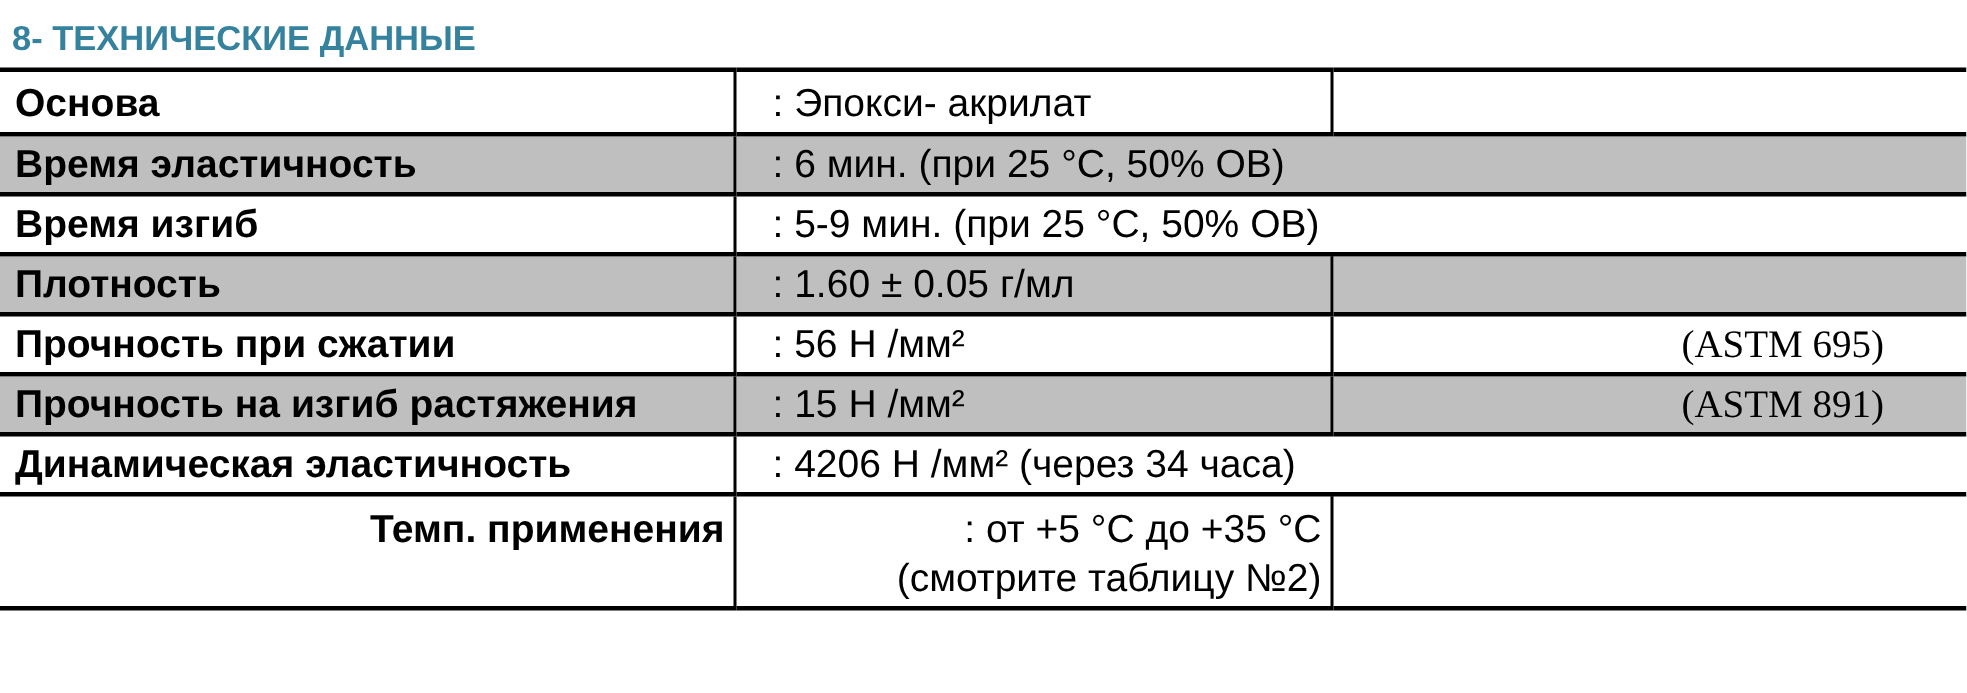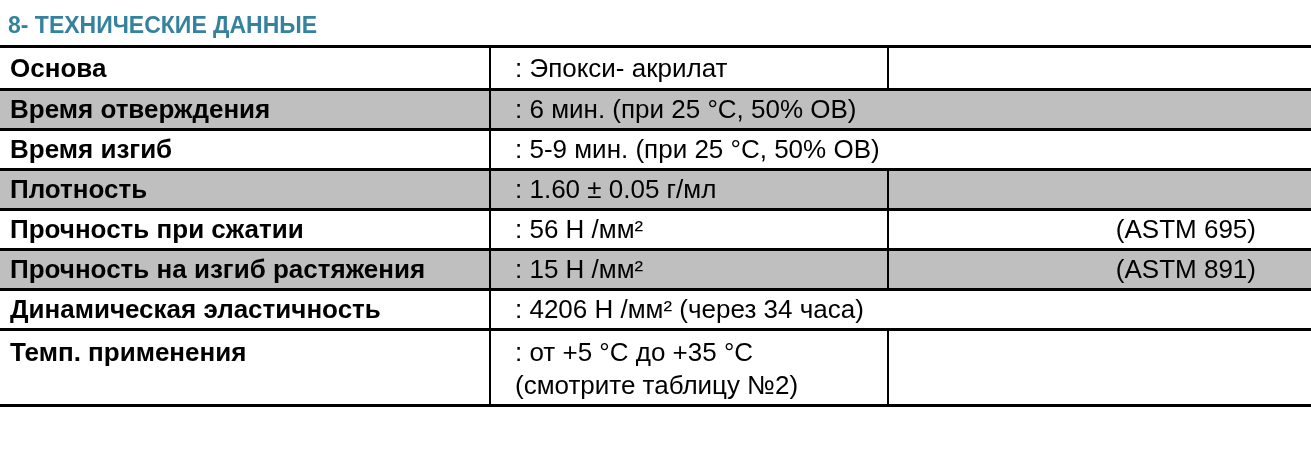--- a/index.html
+++ b/index.html
@@ -57,24 +57,25 @@
   }
   td.value {
     padding: 2px 6px 2px 24px;
   }
   td.value.divided {
     border-right: 2px solid var(--border-color);
   }
   td.standard {
     text-align: right;
     padding: 2px 55px 2px 6px;
+    font-family: Liberation Serif, serif;
   }
   tr.r-first td  { height: 43px; }
   tr.r-std td    { height: 36px; }
-  tr.r-last td   { height: 72px; vertical-align: top; padding-top: 5px; }
+  tr.r-last td   { height: 72px; vertical-align: top; padding-top: 5px; text-align: right; }
 </style>
 </head>
 <body>
 
 <div class="page">
 
   <h1 class="section-heading">8- ТЕХНИЧЕСКИЕ ДАННЫЕ</h1>
 
   <table class="tech-table">
     <colgroup>
@@ -84,21 +85,21 @@
       </colgroup>
     <tbody>
 
       <tr class="r-first">
         <td class="label">Основа</td>
         <td class="value divided">: Эпокси- акрилат</td>
         <td class="standard"></td>
       </tr>
 
       <tr class="r-std shaded">
-        <td class="label">Время отверждения</td>
+        <td class="label">Время эластичность</td>
         <td class="value" colspan="2">: 6 мин. (при 25 °C, 50% ОВ)</td>
       </tr>
 
       <tr class="r-std">
         <td class="label">Время изгиб</td>
         <td class="value" colspan="2">: 5-9 мин. (при 25 °C, 50% ОВ)</td>
       </tr>
 
       <tr class="r-std shaded">
         <td class="label">Плотность</td>

